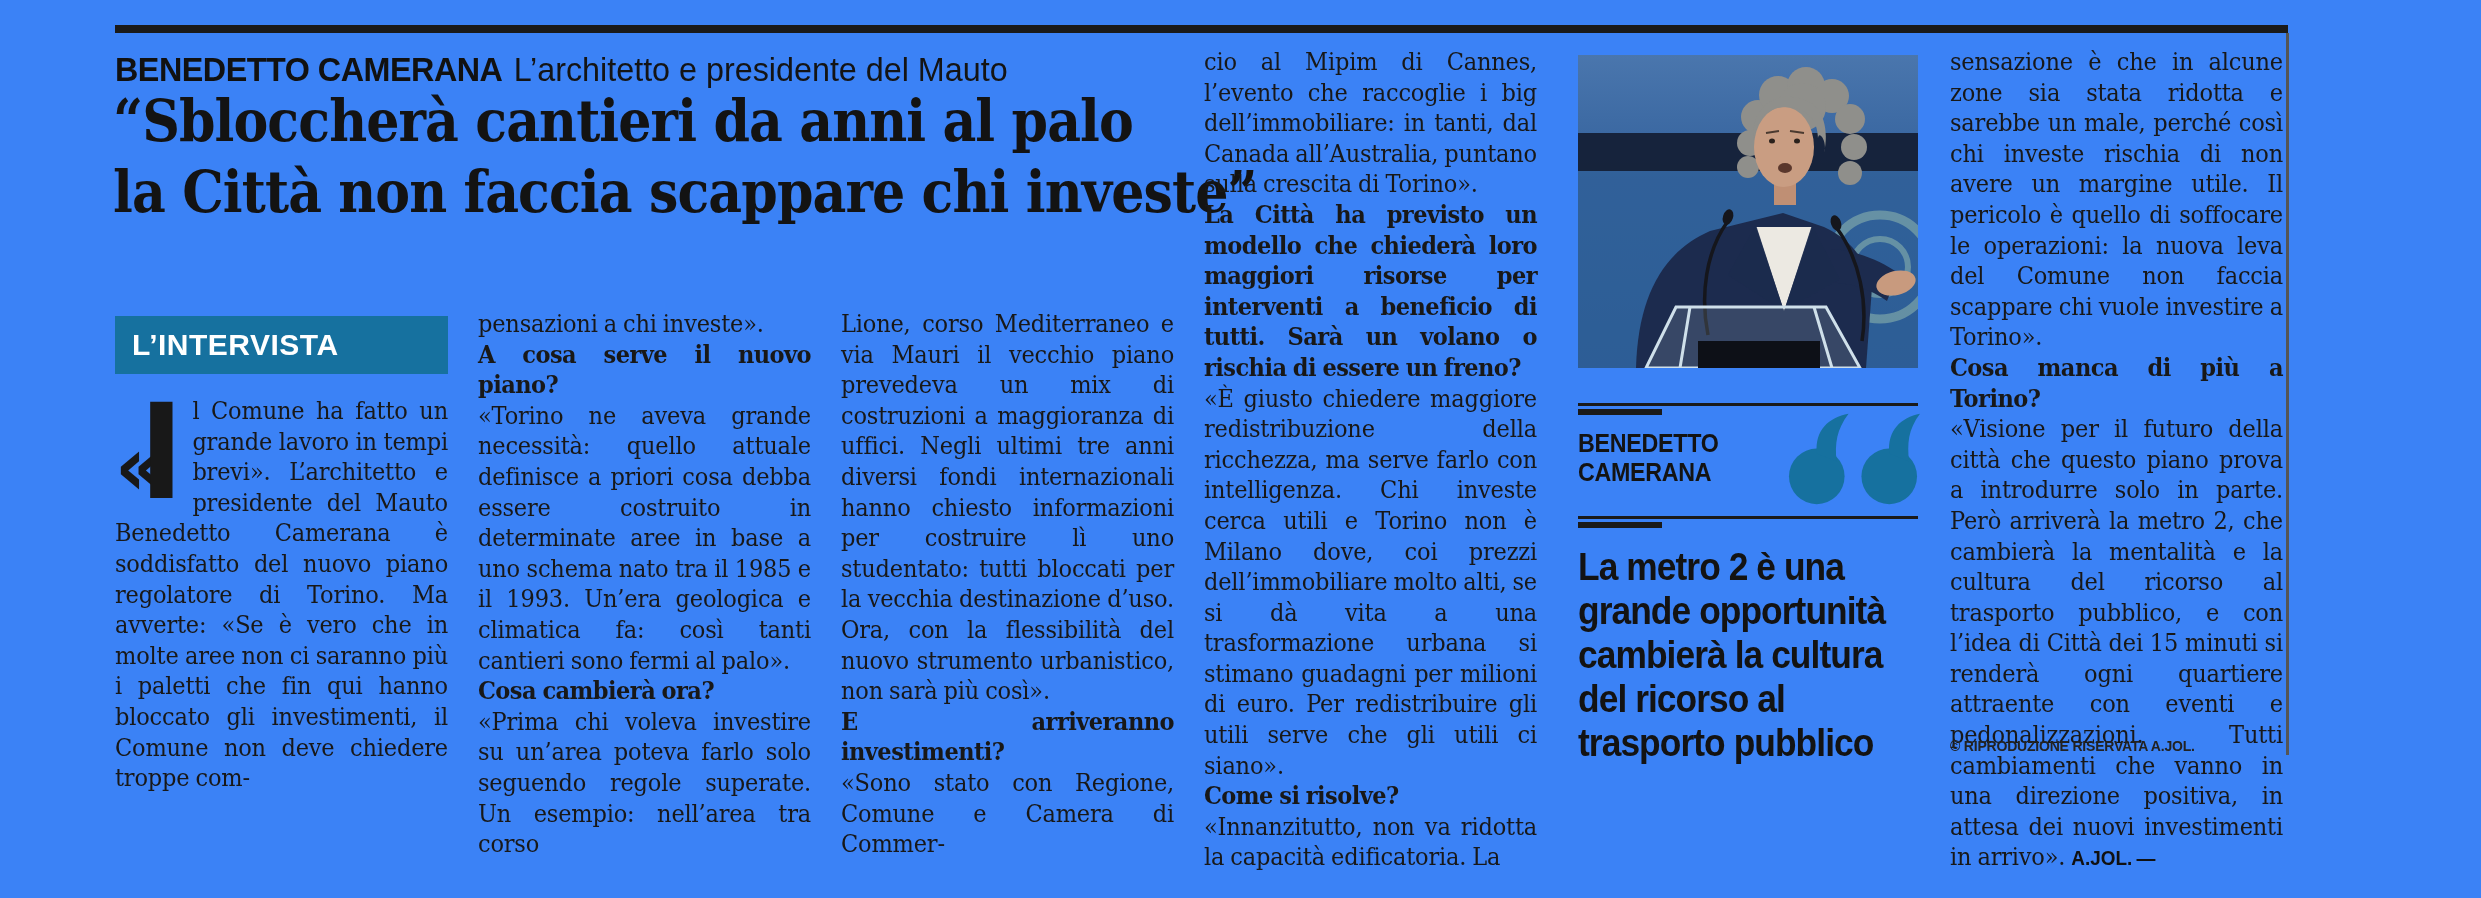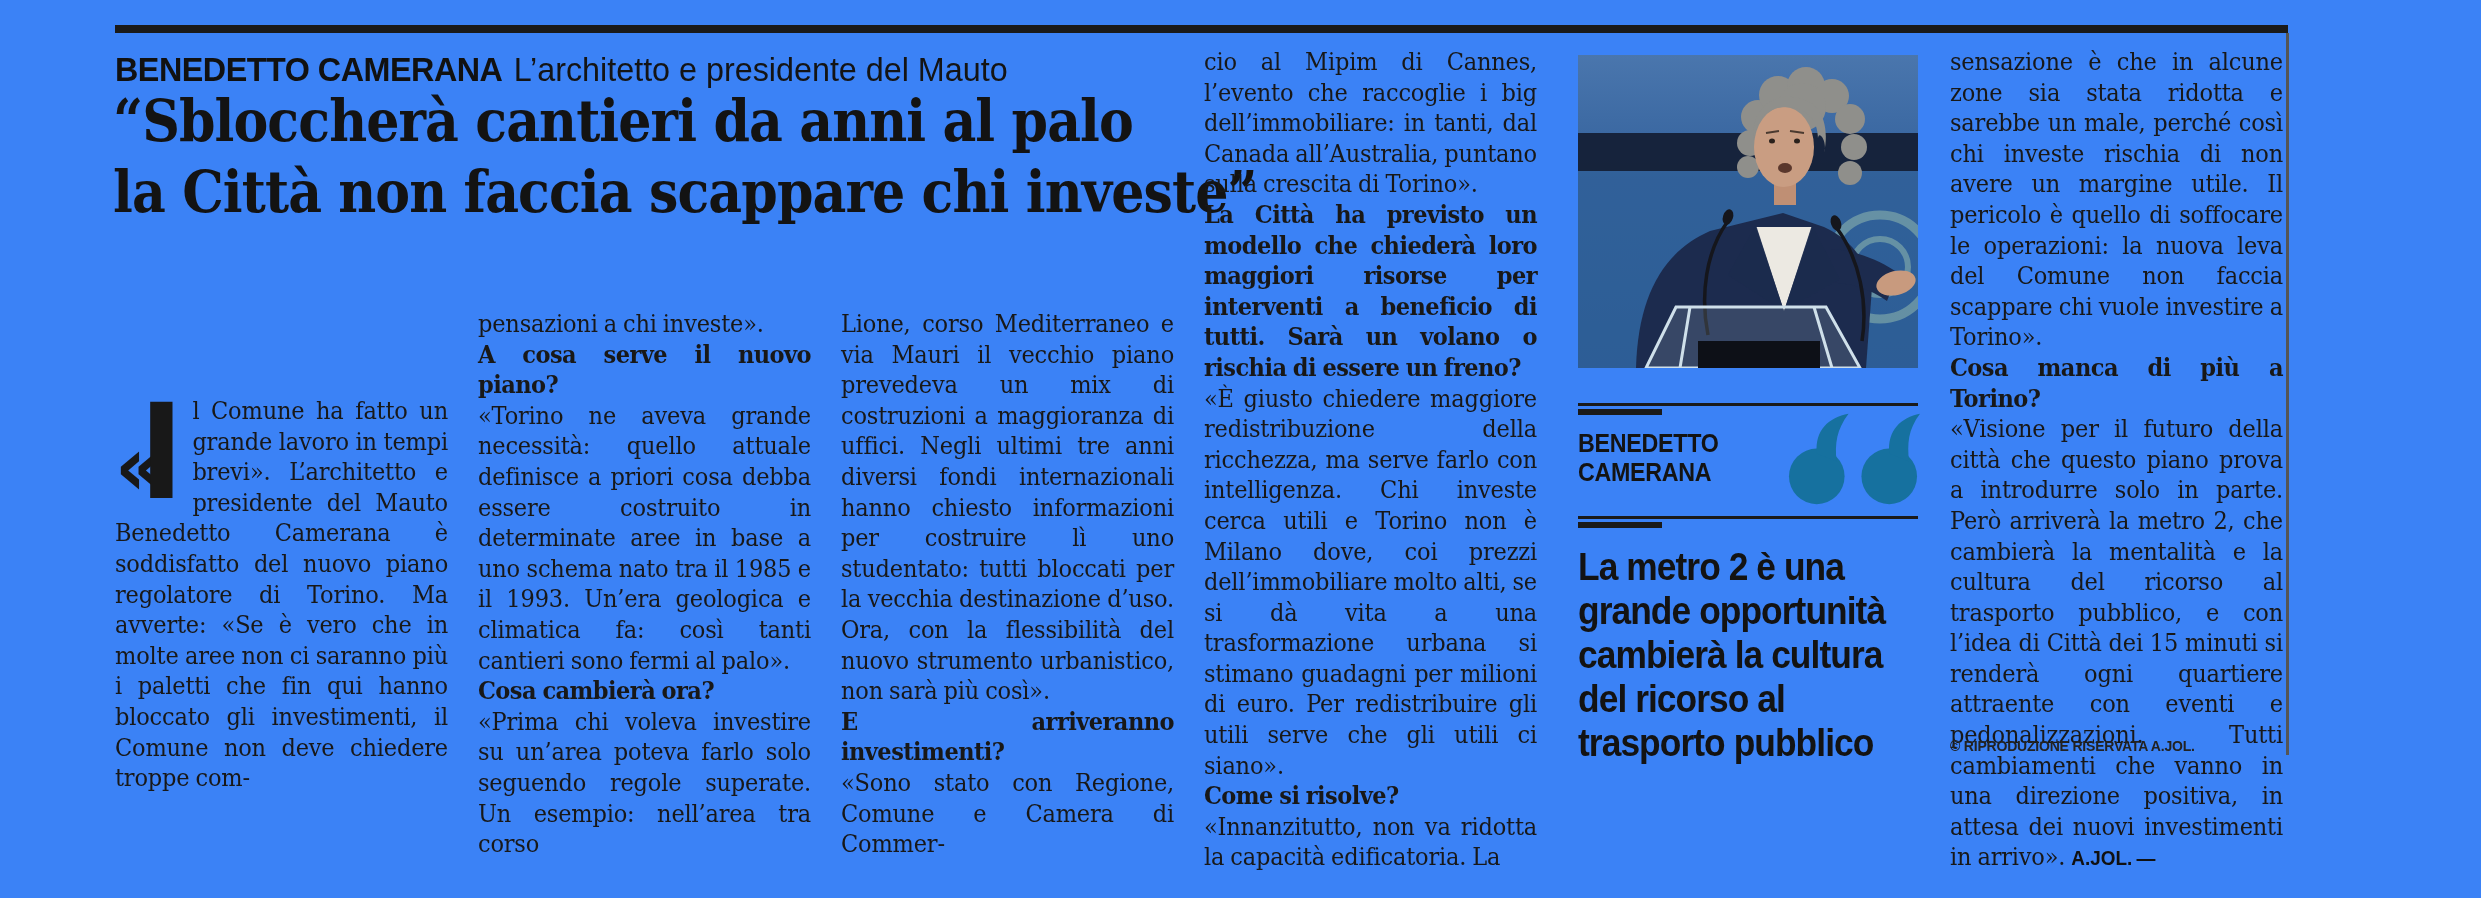--- a/index.html
+++ b/index.html
@@ -70,20 +70,23 @@
 
   <div class="kicker">
     <span class="kicker-name">BENEDETTO CAMERANA</span><span class="kicker-role">L’architetto e presidente del Mauto</span>
   </div>
 
   <h1 class="headline">
     <span class="hl-line">“Sbloccherà cantieri da anni al palo</span>
     <span class="hl-line">la Città non faccia scappare chi investe”</span>
   </h1>
 
+  <div class="section-badge">
+    <span>L’INTERVISTA</span>
+  </div>
 
   <div class="col col1">
     <p class="body">
       <span class="dropcap-float">
         <span class="open-quote">«</span>
         <span class="dropcap-letter">I</span>
       </span>
       <span>l Comune ha fatto un grande lavoro in tempi brevi». L’architetto e presidente del Mauto Benedetto Camerana è soddisfatto del nuovo piano regolatore di Torino. Ma avverte: «Se è vero che in molte aree non ci saranno più i paletti che fin qui hanno bloccato gli investimenti, il Comune non deve chiedere troppe com-</span>
     </p>
   </div>

